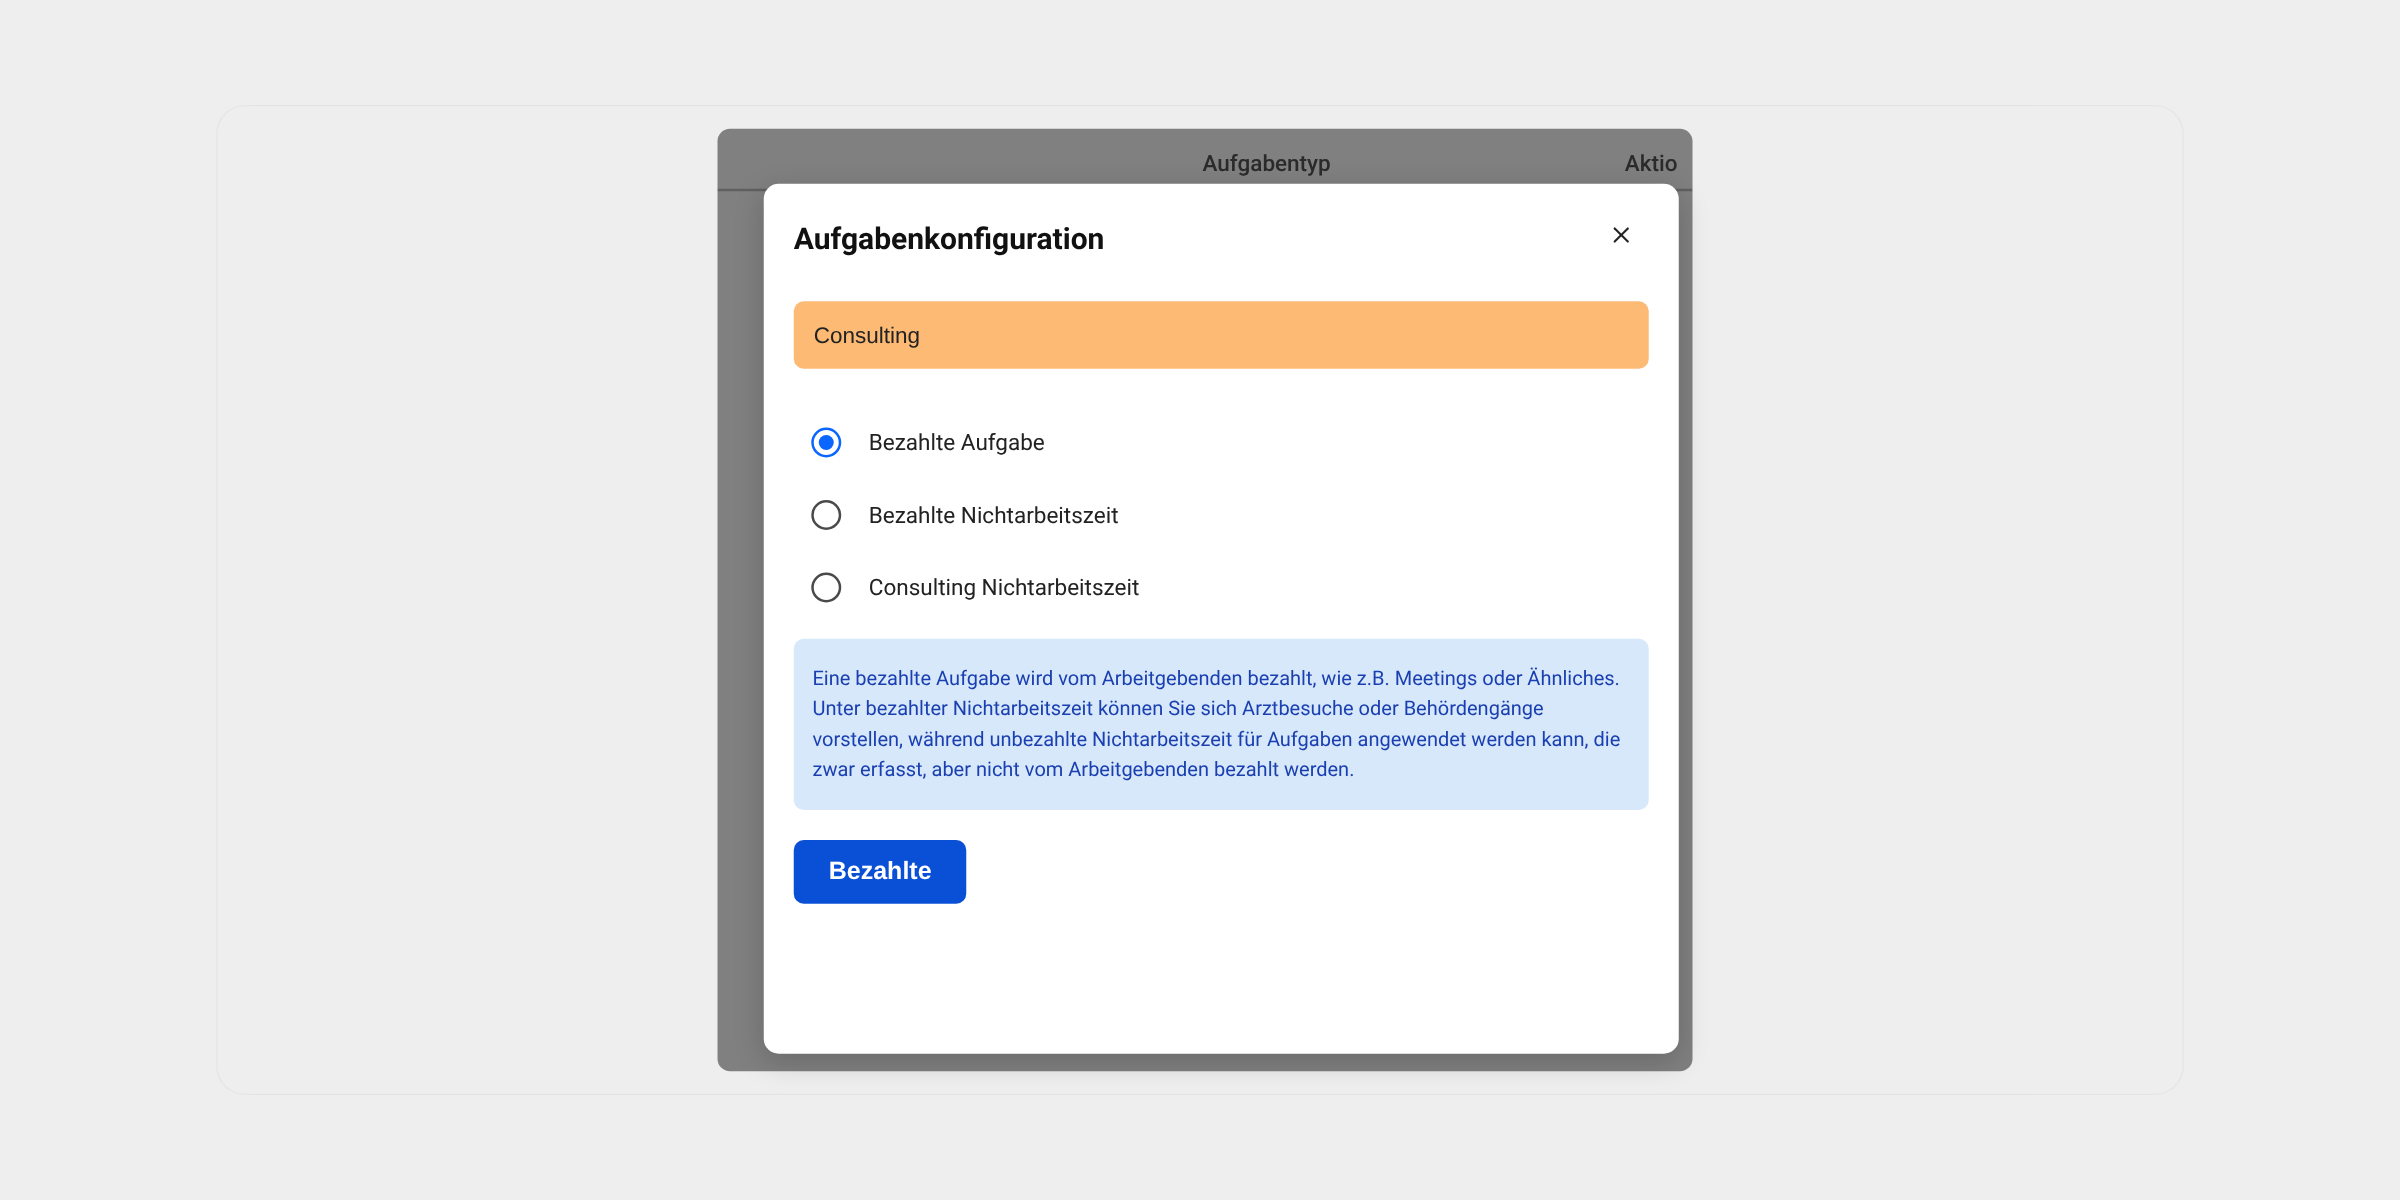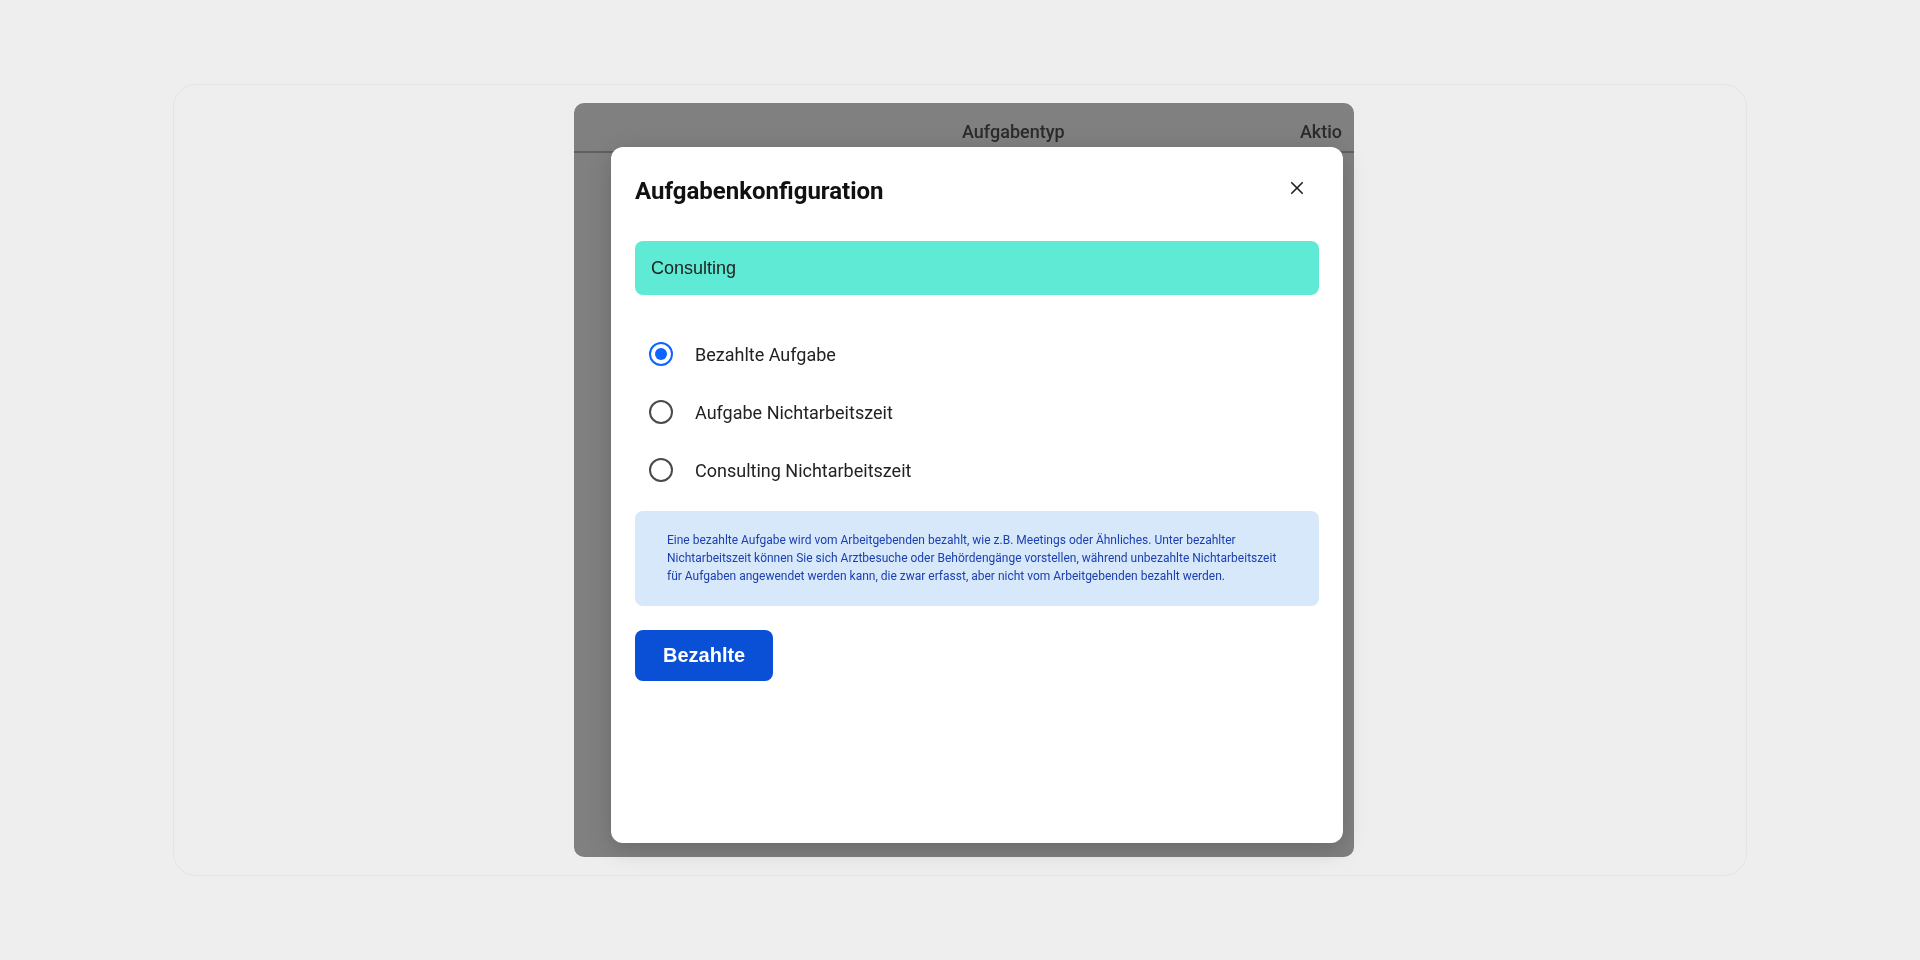--- a/index.html
+++ b/index.html
@@ -103,21 +103,21 @@
     font-size: 18px;
     color: #222;
     font-weight: 400;
     margin-bottom: 12px;
   }
   .text-input {
     width: 100%;
     height: 54px;
     border-radius: 8px;
     border: none;
-    background: #5eead4;
+    background: #fdba74;
     padding: 0 16px;
     font-size: 18px;
     color: #222;
     outline: none;
     margin-bottom: 30px;
   }
 
   .question {
     font-size: 18px;
     color: #222;
@@ -154,23 +154,23 @@
   }
   .radio-label {
     font-size: 18px;
     color: #222;
   }
 
   .info-box {
     margin-top: 12px;
     background: #d7e8fb;
     border-radius: 8px;
-    padding: 20px 32px;
+    padding: 20px 15px;
     color: #1a3fb0;
-    font-size: 12px;
+    font-size: 16px;
     line-height: 1.52;
   }
 
   .submit-btn {
     margin-top: 24px;
     background: #0a50d6;
     color: #ffffff;
     border: none;
     border-radius: 8px;
     font-size: 20px;
@@ -215,21 +215,21 @@
       <input class="text-input" type="text" readonly="" value="Consulting" style="">
 
 
       <div class="radio-group">
         <div class="radio-row">
           <span class="radio-circle selected"></span>
           <span class="radio-label">Bezahlte Aufgabe</span>
         </div>
         <div class="radio-row">
           <span class="radio-circle"></span>
-          <span class="radio-label">Aufgabe Nichtarbeitszeit</span>
+          <span class="radio-label">Bezahlte Nichtarbeitszeit</span>
         </div>
         <div class="radio-row">
           <span class="radio-circle"></span>
           <span class="radio-label">Consulting Nichtarbeitszeit</span>
         </div>
       </div>
 
       <div class="info-box">Eine bezahlte Aufgabe wird vom Arbeitgebenden bezahlt, wie z.B. Meetings oder Ähnliches. Unter bezahlter Nichtarbeitszeit können Sie sich Arztbesuche oder Behördengänge vorstellen, während unbezahlte Nichtarbeitszeit für Aufgaben angewendet werden kann, die zwar erfasst, aber nicht vom Arbeitgebenden bezahlt werden.</div>
 
       <button class="submit-btn">Bezahlte</button>

